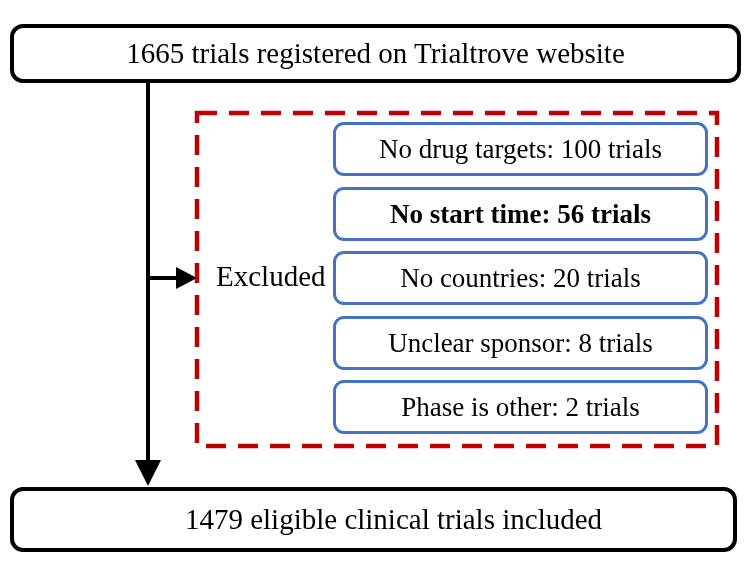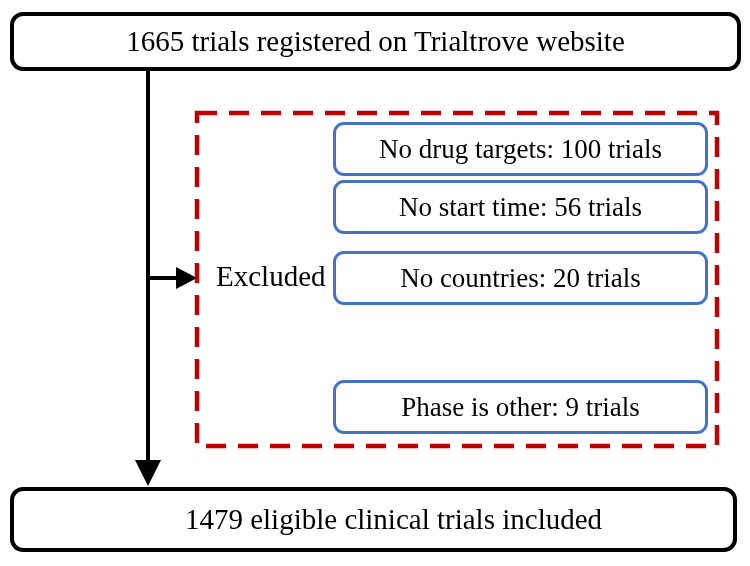--- a/index.html
+++ b/index.html
@@ -24,21 +24,21 @@
     background: #ffffff;
     display: flex;
     align-items: center;
     justify-content: center;
     text-align: center;
     font-size: 29px;
     line-height: 1;
   }
   #top-box {
     left: 10px;
-    top: 12px;
+    top: 24px;
     width: 731px;
     height: 59px;
   }
   #bottom-box {
     left: 10px;
     top: 487px;
     width: 727px;
     height: 65px;
     padding-left: 40px;
   }
@@ -67,21 +67,21 @@
     border-radius: 11px;
     background: #ffffff;
     display: flex;
     align-items: center;
     justify-content: center;
     text-align: center;
     font-size: 27px;
     line-height: 1;
   }
   #ex-box-0 { top: 122px; }
-  #ex-box-1 { top: 180px; }
+  #ex-box-1 { top: 187px; font-weight: bold; }
   #ex-box-2 { top: 251px; }
   #ex-box-3 { top: 316px; }
   #ex-box-4 { top: 380px; }
 </style>
 </head>
 <body>
 
 <div id="canvas">
 
   <svg id="connector-layer" viewBox="0 0 750 566" xmlns="http://www.w3.org/2000/svg">
@@ -103,21 +103,24 @@
 
   <div id="ex-box-0" class="ex-box">
     <span>No drug targets: 100 trials</span>
   </div>
   <div id="ex-box-1" class="ex-box">
     <span>No start time: 56 trials</span>
   </div>
   <div id="ex-box-2" class="ex-box">
     <span>No countries: 20 trials</span>
   </div>
+  <div id="ex-box-3" class="ex-box">
+    <span>Unclear sponsor: 8 trials</span>
+  </div>
   <div id="ex-box-4" class="ex-box">
-    <span>Phase is other: 9 trials</span>
+    <span>Phase is other: 2 trials</span>
   </div>
 
   <div id="bottom-box" class="node-box">
     <span>1479 eligible clinical trials included</span>
   </div>
 
 </div>
 
 </body></html>

